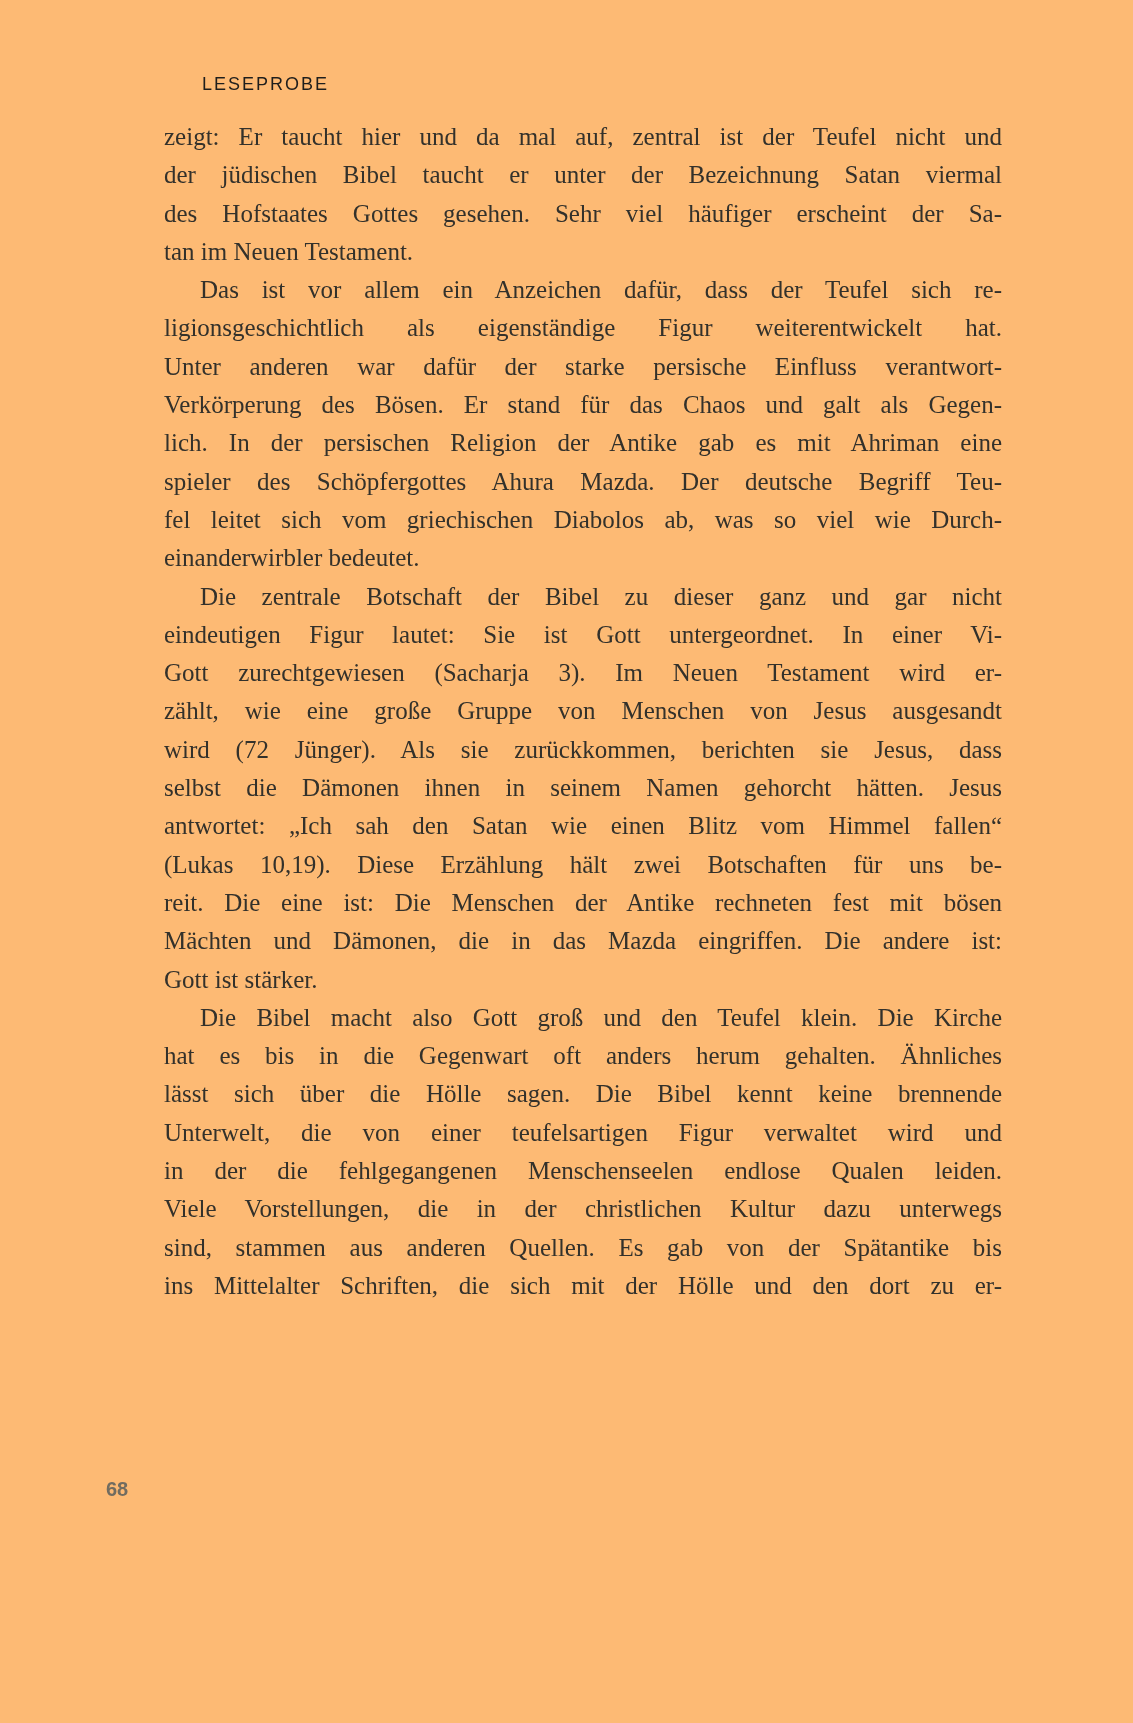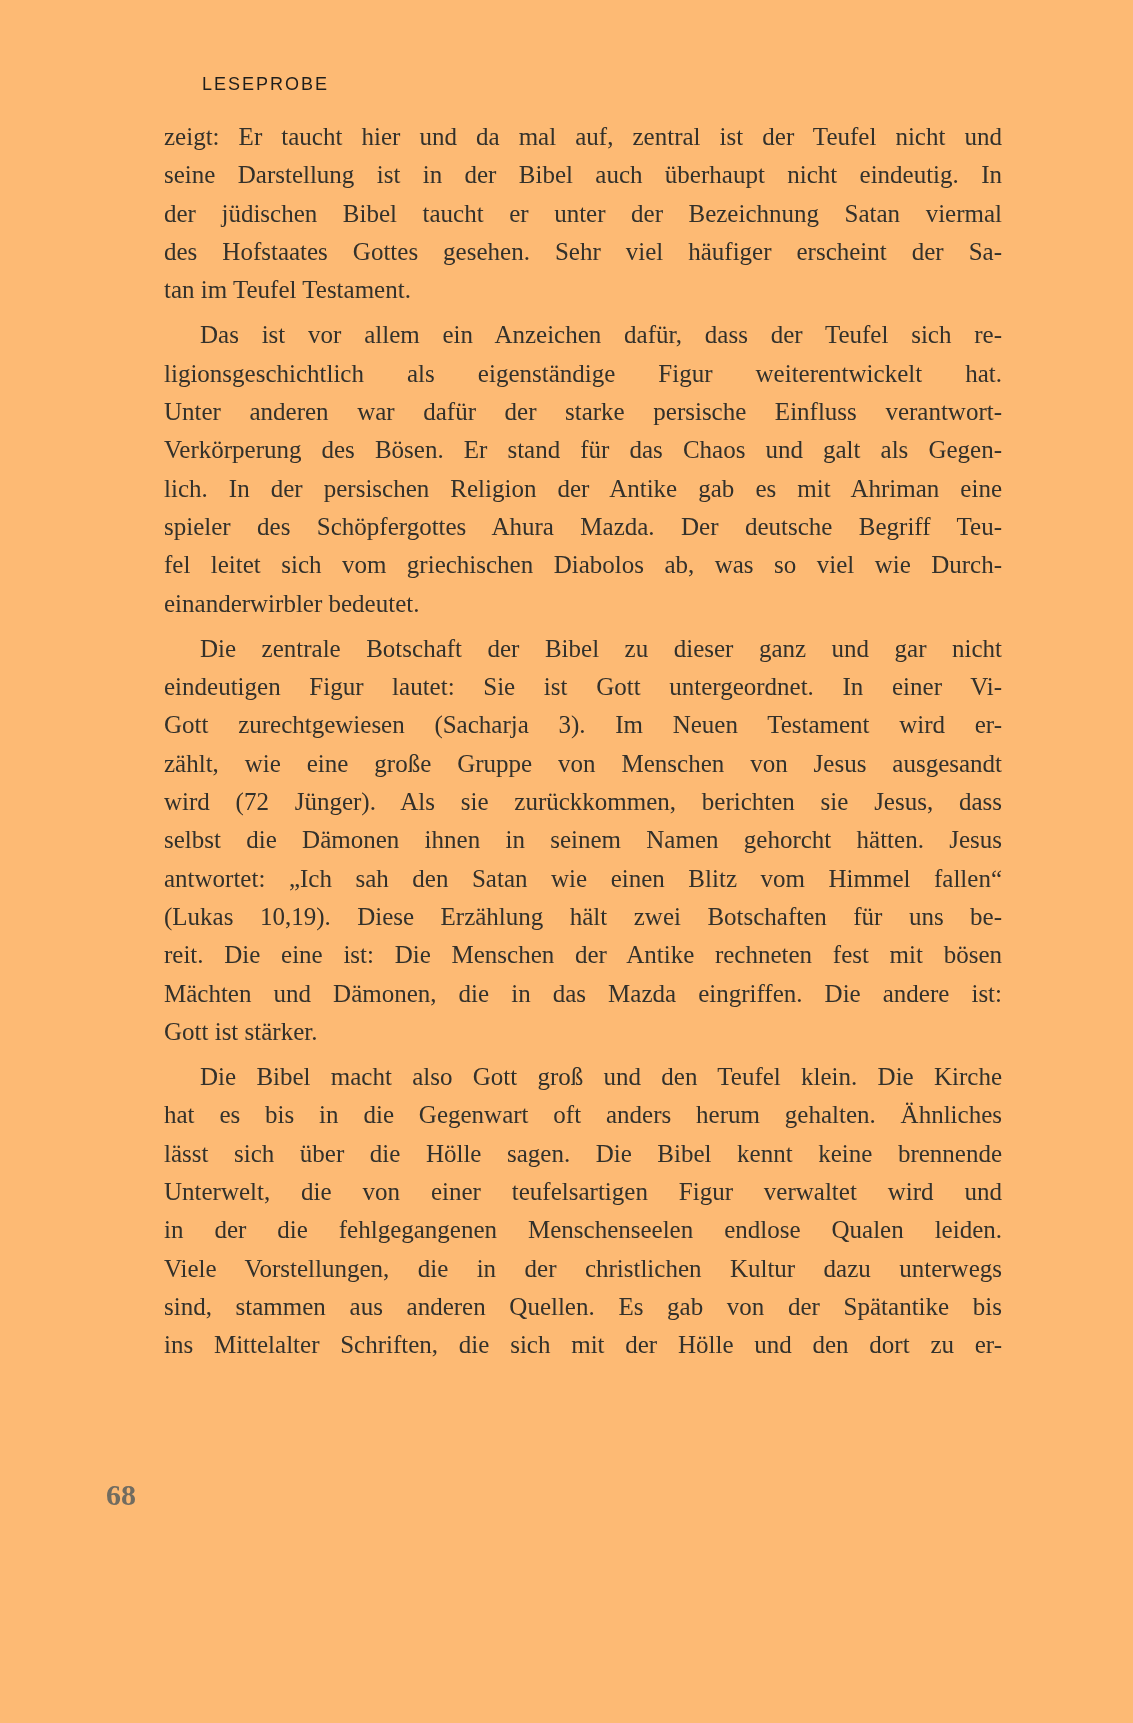--- a/index.html
+++ b/index.html
@@ -40,45 +40,43 @@
   .line {
     text-align: justify;
     text-align-last: justify;
     white-space: normal;
   }
   .line.last {
     text-align-last: left;
   }
   .line.indent {
     padding-left: 36px;
-    margin-top: 7px;
   }
   .page-number {
     position: absolute;
     left: 106px;
     top: 1478px;
-    font-family: Liberation Serif, serif;
-    font-size: 30px;
+    font-family: Liberation Sans, sans-serif;
+    font-size: 20px;
     font-weight: 700;
     color: #716c60;
   }
 </style>
 </head>
 <body>
 
 <div class="page">
   <div class="section-label">LESEPROBE</div>
 
   <div class="body-text">
       <div class="para">
         <div class="line">zeigt: Er taucht hier und da mal auf, zentral ist der Teufel nicht und</div>
-        <div class="line">seine Darstellung ist in der Bibel auch überhaupt nicht eindeutig. In</div>
         <div class="line">der jüdischen Bibel taucht er unter der Bezeichnung Satan viermal</div>
         <div class="line">des Hofstaates Gottes gesehen. Sehr viel häufiger erscheint der Sa-</div>
-        <div class="line last">tan im Teufel Testament.</div>
+        <div class="line last">tan im Neuen Testament.</div>
       </div>
       <div class="para">
         <div class="line indent">Das ist vor allem ein Anzeichen dafür, dass der Teufel sich re-</div>
         <div class="line">ligionsgeschichtlich als eigenständige Figur weiterentwickelt hat.</div>
         <div class="line">Unter anderen war dafür der starke persische Einfluss verantwort-</div>
         <div class="line">Verkörperung des Bösen. Er stand für das Chaos und galt als Gegen-</div>
         <div class="line">lich. In der persischen Religion der Antike gab es mit Ahriman eine</div>
         <div class="line">spieler des Schöpfergottes Ahura Mazda. Der deutsche Begriff Teu-</div>
         <div class="line">fel leitet sich vom griechischen Diabolos ab, was so viel wie Durch-</div>
         <div class="line last">einanderwirbler bedeutet.</div>

